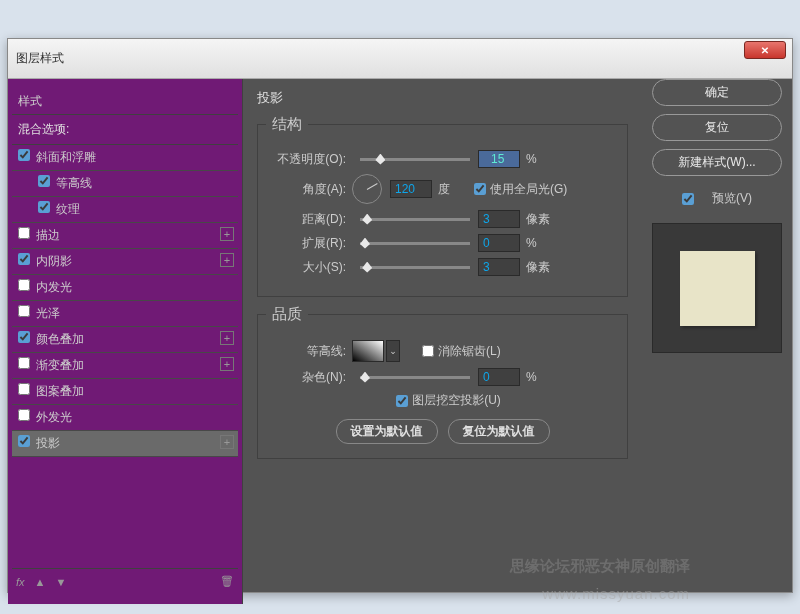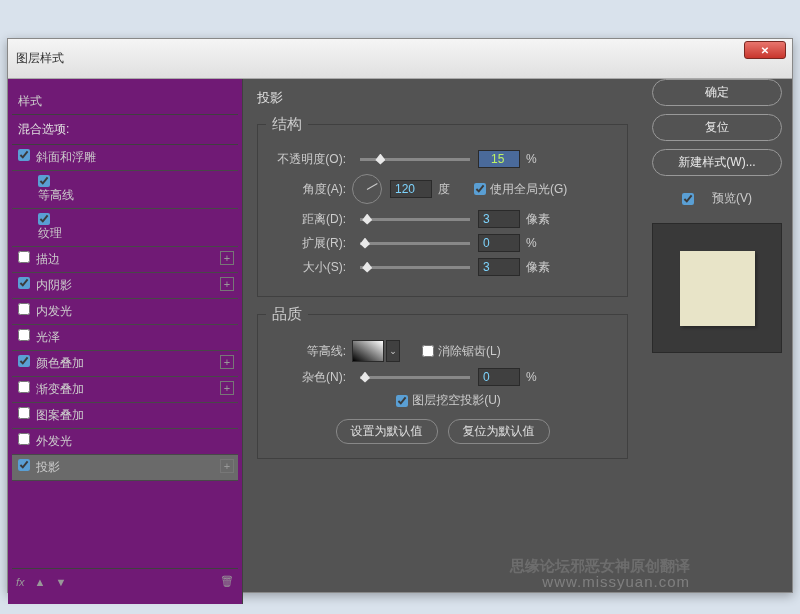--- a/index.html
+++ b/index.html
@@ -11,65 +11,65 @@
     .titlebar-text { font-size: 12px; color: #333; }
     .close-btn { position: absolute; right: 6px; top: 2px; width: 42px; height: 18px; background: linear-gradient(to bottom, #e8756d, #c8362d); border: 1px solid #7a2822; border-radius: 3px; display: flex; align-items: center; justify-content: center; color: #fff; font-size: 10px; font-weight: bold; cursor: pointer; }
     
     .content { display: flex; height: calc(100% - 28px); padding: 0; }
     
     .left-panel { width: 235px; background: #701a75; border-right: 1px solid #404040; padding: 10px 4px; display: flex; flex-direction: column; }
     .style-header { color: #ccc; font-size: 12px; padding: 4px 6px; border-bottom: 1px solid #404040; }
     .blend-opts { color: #e0e0e0; font-size: 12px; padding: 6px 6px; border-bottom: 1px solid #404040; }
     .style-list { flex: 1; }
     .style-item { display: flex; align-items: flex-start; padding: 4px 6px; font-size: 12px; color: #ccc; border-bottom: 1px solid #484848; position: relative; cursor: pointer; }
-    .style-item.indented { padding-left: 26px; flex-direction: column; }
+    .style-item.indented { padding-left: 26px; }
     .style-item.selected { background: #6a6a6a; }
     .style-item input[type="checkbox"] { margin-right: 6px; width: 12px; height: 12px; accent-color: #5a9fd4; }
     .style-item .add-icon { position: absolute; right: 4px; color: #999; font-size: 11px; border: 1px solid #777; width: 14px; height: 14px; display: flex; align-items: center; justify-content: center; }
     
     .bottom-bar { display: flex; align-items: center; padding: 6px 4px; gap: 10px; color: #999; font-size: 11px; border-top: 1px solid #404040; margin-top: auto; }
     .trash-icon { margin-left: auto; }
     
     .middle-panel { flex: 1; padding: 8px 14px; }
     .section-title { color: #e0e0e0; font-size: 13px; padding: 2px 0 8px; }
     .fieldset { border: 1px solid #404040; padding: 10px 14px 14px; margin-bottom: 8px; }
     .fieldset-legend { color: #ccc; font-size: 15px; padding: 0 6px; margin-left: -6px; }
     
     .row { display: flex; align-items: center; margin: 6px 0; font-size: 12px; color: #ccc; }
     .row-label { width: 80px; text-align: right; padding-right: 6px; white-space: nowrap; }
     .dropdown { background: #404040; border: 1px solid #2a2a2a; color: #ccc; font-size: 12px; padding: 2px 20px 2px 8px; border-radius: 10px; position: relative; min-width: 100px; cursor: pointer; }
     .dropdown::after { content: "⌄"; position: absolute; right: 6px; top: 0px; font-size: 10px; }
     .color-swatch { width: 36px; height: 20px; background: #3a2818; border: 1px solid #222; margin-left: 6px; cursor: pointer; }
     
     .slider-track { flex: 1; max-width: 110px; height: 3px; background: #888; position: relative; margin: 0 8px; }
     .slider-thumb { position: absolute; top: -4px; width: 10px; height: 11px; background: #e8e8e8; clip-path: polygon(50% 0, 100% 60%, 50% 100%, 0 60%); cursor: pointer; }
-    .num-input { width: 42px; background: #404040; border: 1px solid #2a2a2a; color: #7dd3fc; font-size: 12px; padding: 1px 4px; text-align: left; }
-    .num-input.highlight { background: #4a6a9a; color: #bef264; padding-left: 12px; }
+    .num-input { width: 42px; background: #404040; border: 1px solid #2a2a2a; color: #0ea5e9; font-size: 12px; padding: 1px 4px; text-align: left; }
+    .num-input.highlight { background: #4a6a9a; color: #5eead4; padding-left: 12px; }
     .unit { margin-left: 6px; font-size: 12px; color: #ccc; min-width: 24px; }
     
     .angle-wheel { width: 30px; height: 30px; border: 1px solid #888; border-radius: 50%; position: relative; margin-right: 8px; background: #535353; cursor: pointer; }
     .angle-wheel::after { content: ""; position: absolute; width: 12px; height: 1px; background: #ccc; top: 50%; left: 50%; transform-origin: left center; transform: rotate(-30deg); }
     .chk-inline { margin-left: 12px; display: flex; align-items: center; gap: 4px; }
     .chk-inline input { width: 12px; height: 12px; accent-color: #5a9fd4; }
     
     .contour-box { width: 32px; height: 22px; border: 1px solid #2a2a2a; background: linear-gradient(to top right, #000, #fff); margin-right: 2px; cursor: pointer; }
     .contour-arrow { width: 14px; height: 22px; border: 1px solid #2a2a2a; background: #404040; display: flex; align-items: center; justify-content: center; font-size: 9px; color: #ccc; margin-right: 10px; cursor: pointer; }
     
     .btn-row { display: flex; gap: 10px; justify-content: center; margin-top: 10px; }
-    .inline-btn { background: #535353; border: 1px solid #888; border-radius: 12px; color: #e0e0e0; font-size: 12px; padding: 3px 14px; cursor: pointer; }
+    .inline-btn { background: #535353; border: 1px solid #888; border-radius: 12px; color: #e0e0e0; font-size: 12px; padding: 3px 14px; cursor: pointer; font-weight: bold; }
     
     .right-panel { width: 150px; padding: 0 10px; display: flex; flex-direction: column; align-items: center; gap: 8px; }
     .action-btn { width: 130px; background: #535353; border: 1px solid #999; border-radius: 14px; color: #e8e8e8; font-size: 12px; padding: 4px 0; cursor: pointer; text-align: center; }
     .preview-chk { display: flex; align-items: center; gap: 18px; color: #ccc; font-size: 12px; margin-top: 6px; }
     .preview-chk input { width: 12px; height: 12px; accent-color: #5a9fd4; }
     .preview-box { width: 130px; height: 130px; background: #393939; border: 1px solid #2a2a2a; display: flex; align-items: center; justify-content: center; margin-top: 8px; }
     .preview-inner { width: 75px; height: 75px; background: #e8e4c8; box-shadow: 2px 2px 3px rgba(0,0,0,0.3); }
     
     .watermark { position: absolute; bottom: 38px; right: 110px; color: #888; font-size: 15px; font-weight: bold; text-align: center; opacity: 0.5; pointer-events: none; }
-    .watermark2 { position: absolute; bottom: 24px; right: 110px; color: #aaa; font-size: 15px; letter-spacing: 1px; opacity: 0.5; pointer-events: none; }
+    .watermark2 { position: absolute; bottom: 12px; right: 110px; color: #aaa; font-size: 15px; letter-spacing: 1px; opacity: 0.5; pointer-events: none; }
   </style>
 </head>
 <body>
 
 <div class="window">
   <div class="titlebar">
     <span class="titlebar-text">图层样式</span>
     <div class="close-btn">
         <span>✕</span>
       </div>

